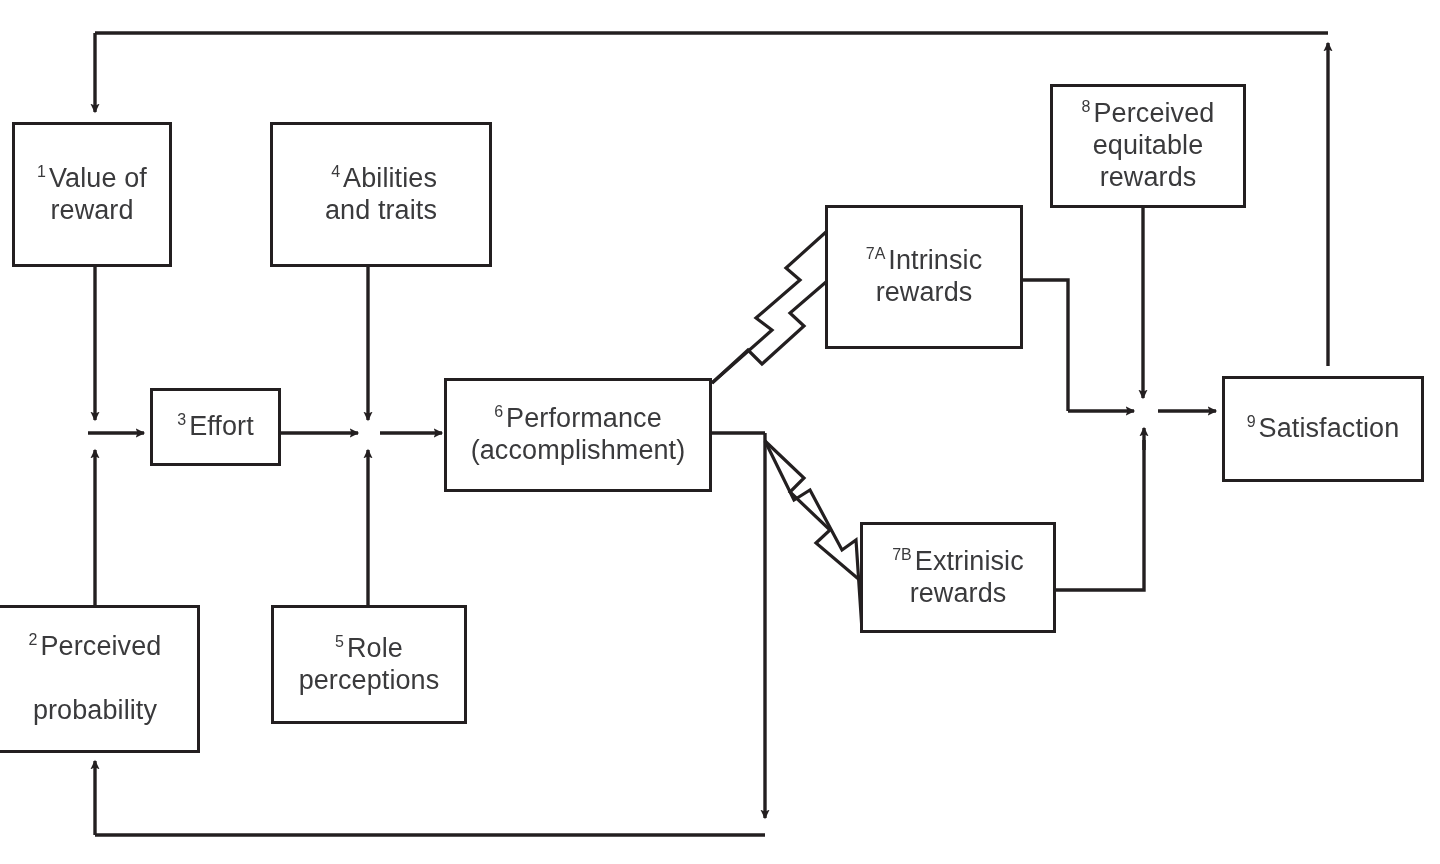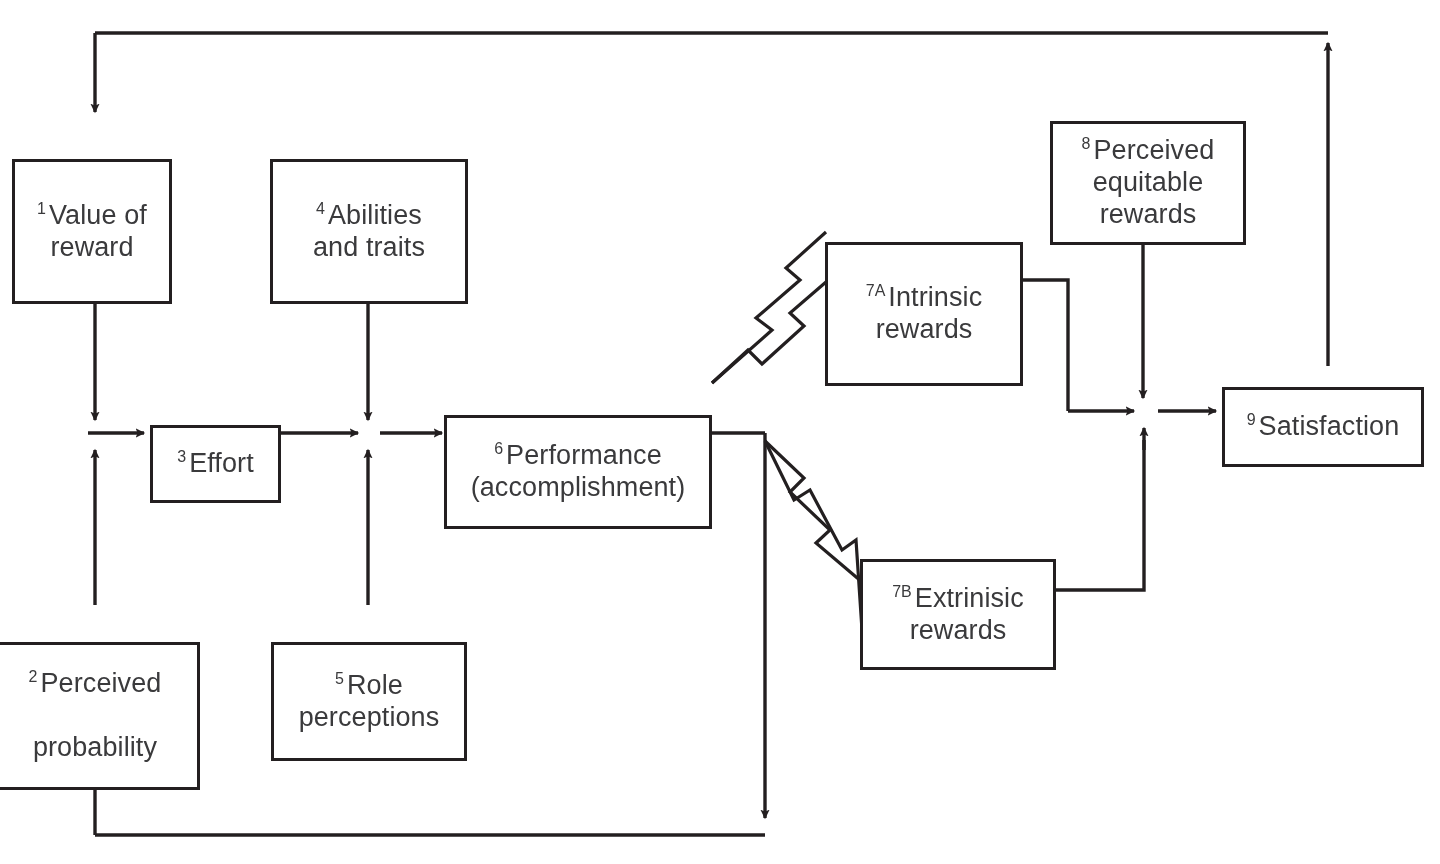--- a/index.html
+++ b/index.html
@@ -26,21 +26,20 @@
     position: absolute;
     box-sizing: border-box;
     border: 3px solid #231f20;
     background: #ffffff;
     display: flex;
     align-items: center;
     justify-content: center;
     text-align: center;
     color: #3a3a3c;
     z-index: 5;
-    margin-top: 37px;
   }
   .nodelabel {
     font-size: 27px;
     line-height: 1.18;
     letter-spacing: 0.1px;
     padding: 0 6px;
   }
   .nodenum {
     font-size: 16px;
     vertical-align: super;
@@ -119,21 +118,21 @@
       <span>probability</span>
     </div>
   </div>
 
   <div class="nodebox" style="left:150px; top:388px; width:131px; height:78px;">
     <div class="nodelabel">
       <span class="nodenum">3</span><span>Effort</span>
     </div>
   </div>
 
-  <div class="nodebox" style="left:270px; top:122px; width:198px; height:145px;">
+  <div class="nodebox" style="left:270px; top:122px; width:222px; height:145px;text-align:right;">
     <div class="nodelabel">
       <span class="nodenum">4</span><span>Abilities</span><br>
       <span>and traits</span>
     </div>
   </div>
 
   <div class="nodebox" style="left:271px; top:605px; width:196px; height:119px;">
     <div class="nodelabel">
       <span class="nodenum">5</span><span>Role</span><br>
       <span>perceptions</span>
@@ -162,19 +161,19 @@
   </div>
 
   <div class="nodebox" style="left:1050px; top:84px; width:196px; height:124px;">
     <div class="nodelabel">
       <span class="nodenum">8</span><span>Perceived</span><br>
       <span>equitable</span><br>
       <span>rewards</span>
     </div>
   </div>
 
-  <div class="nodebox" style="left:1222px; top:350px; width:202px; height:80px;">
+  <div class="nodebox" style="left:1222px; top:376px; width:202px; height:106px;">
     <div class="nodelabel">
       <span class="nodenum">9</span><span>Satisfaction</span>
     </div>
   </div>
 
 </div>
 
 </body></html>

